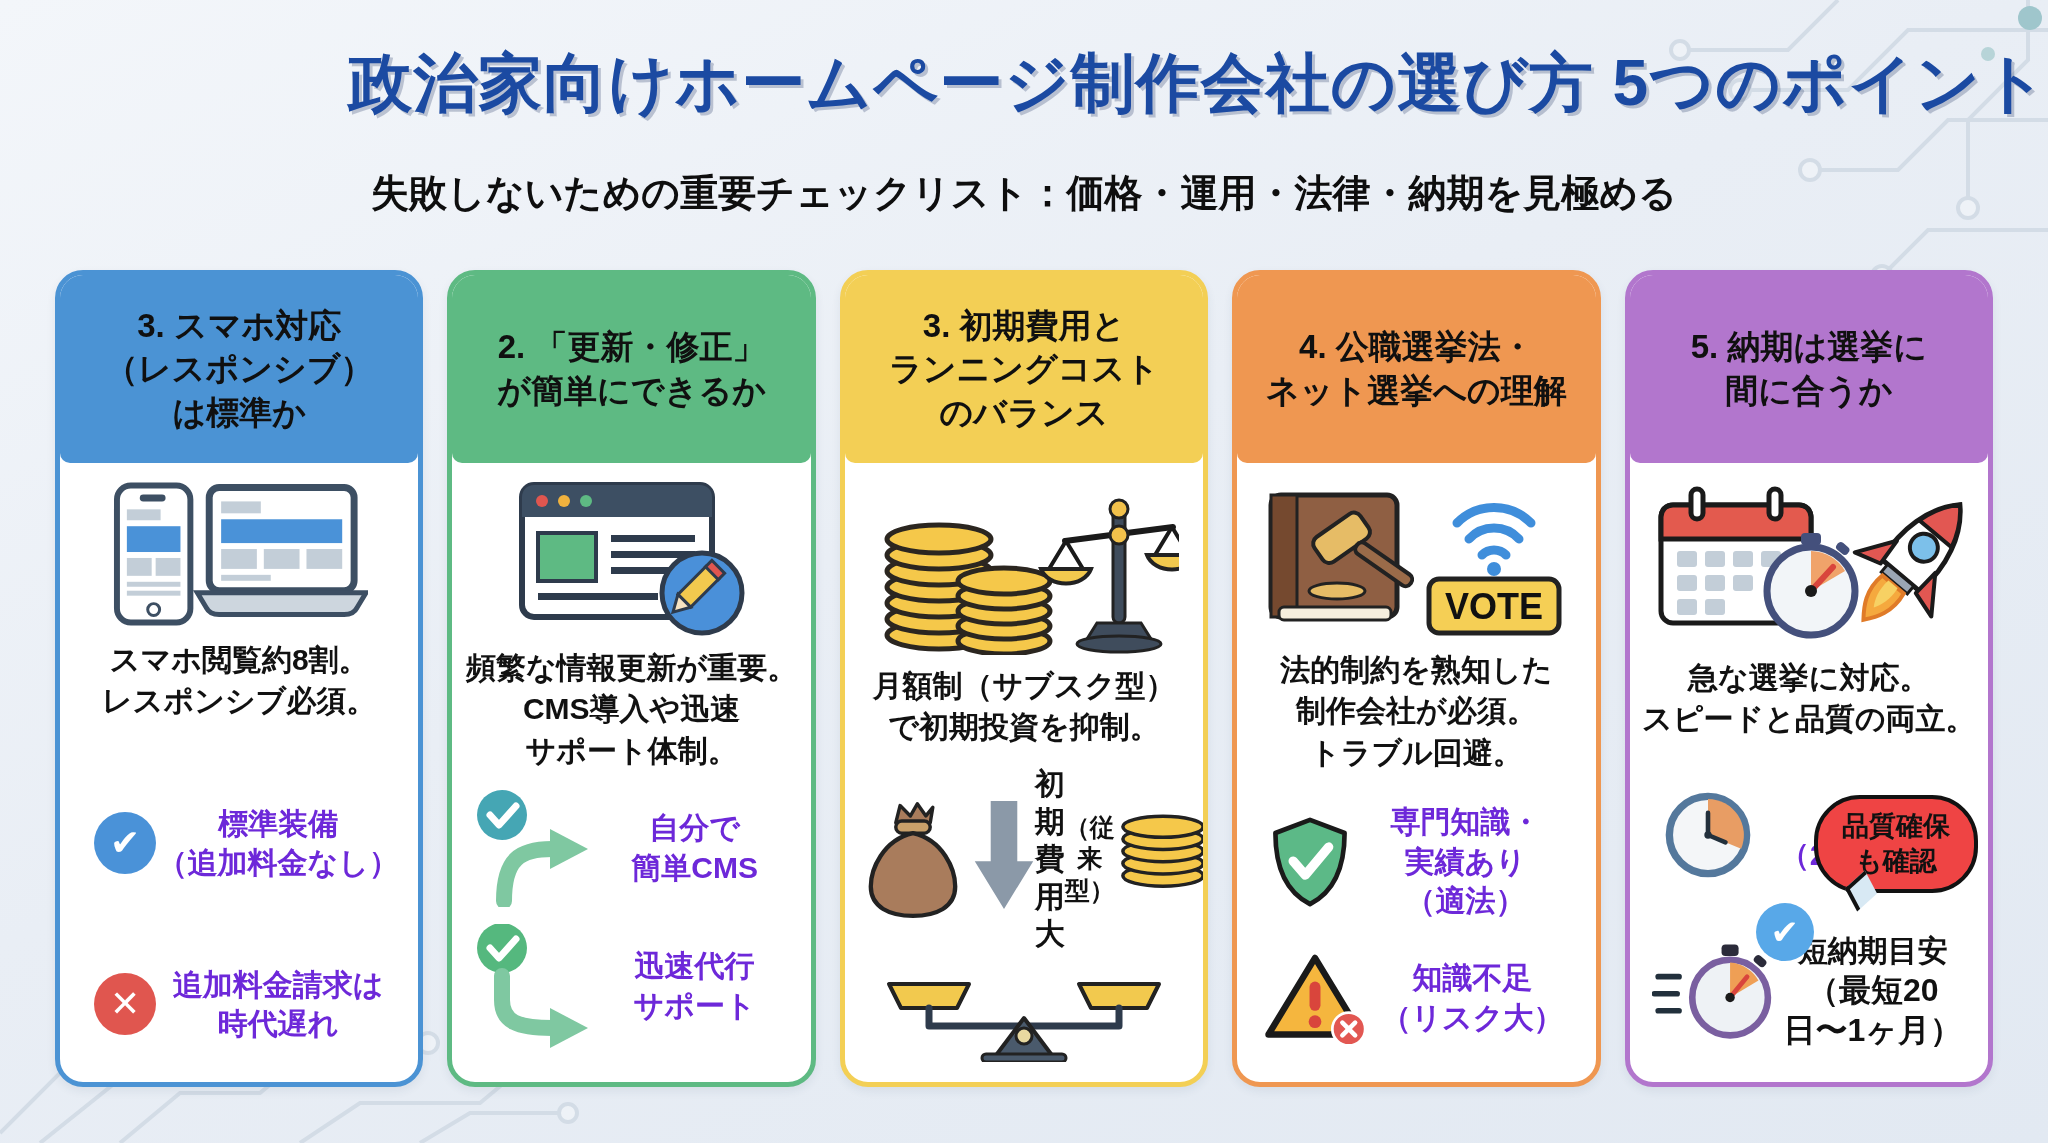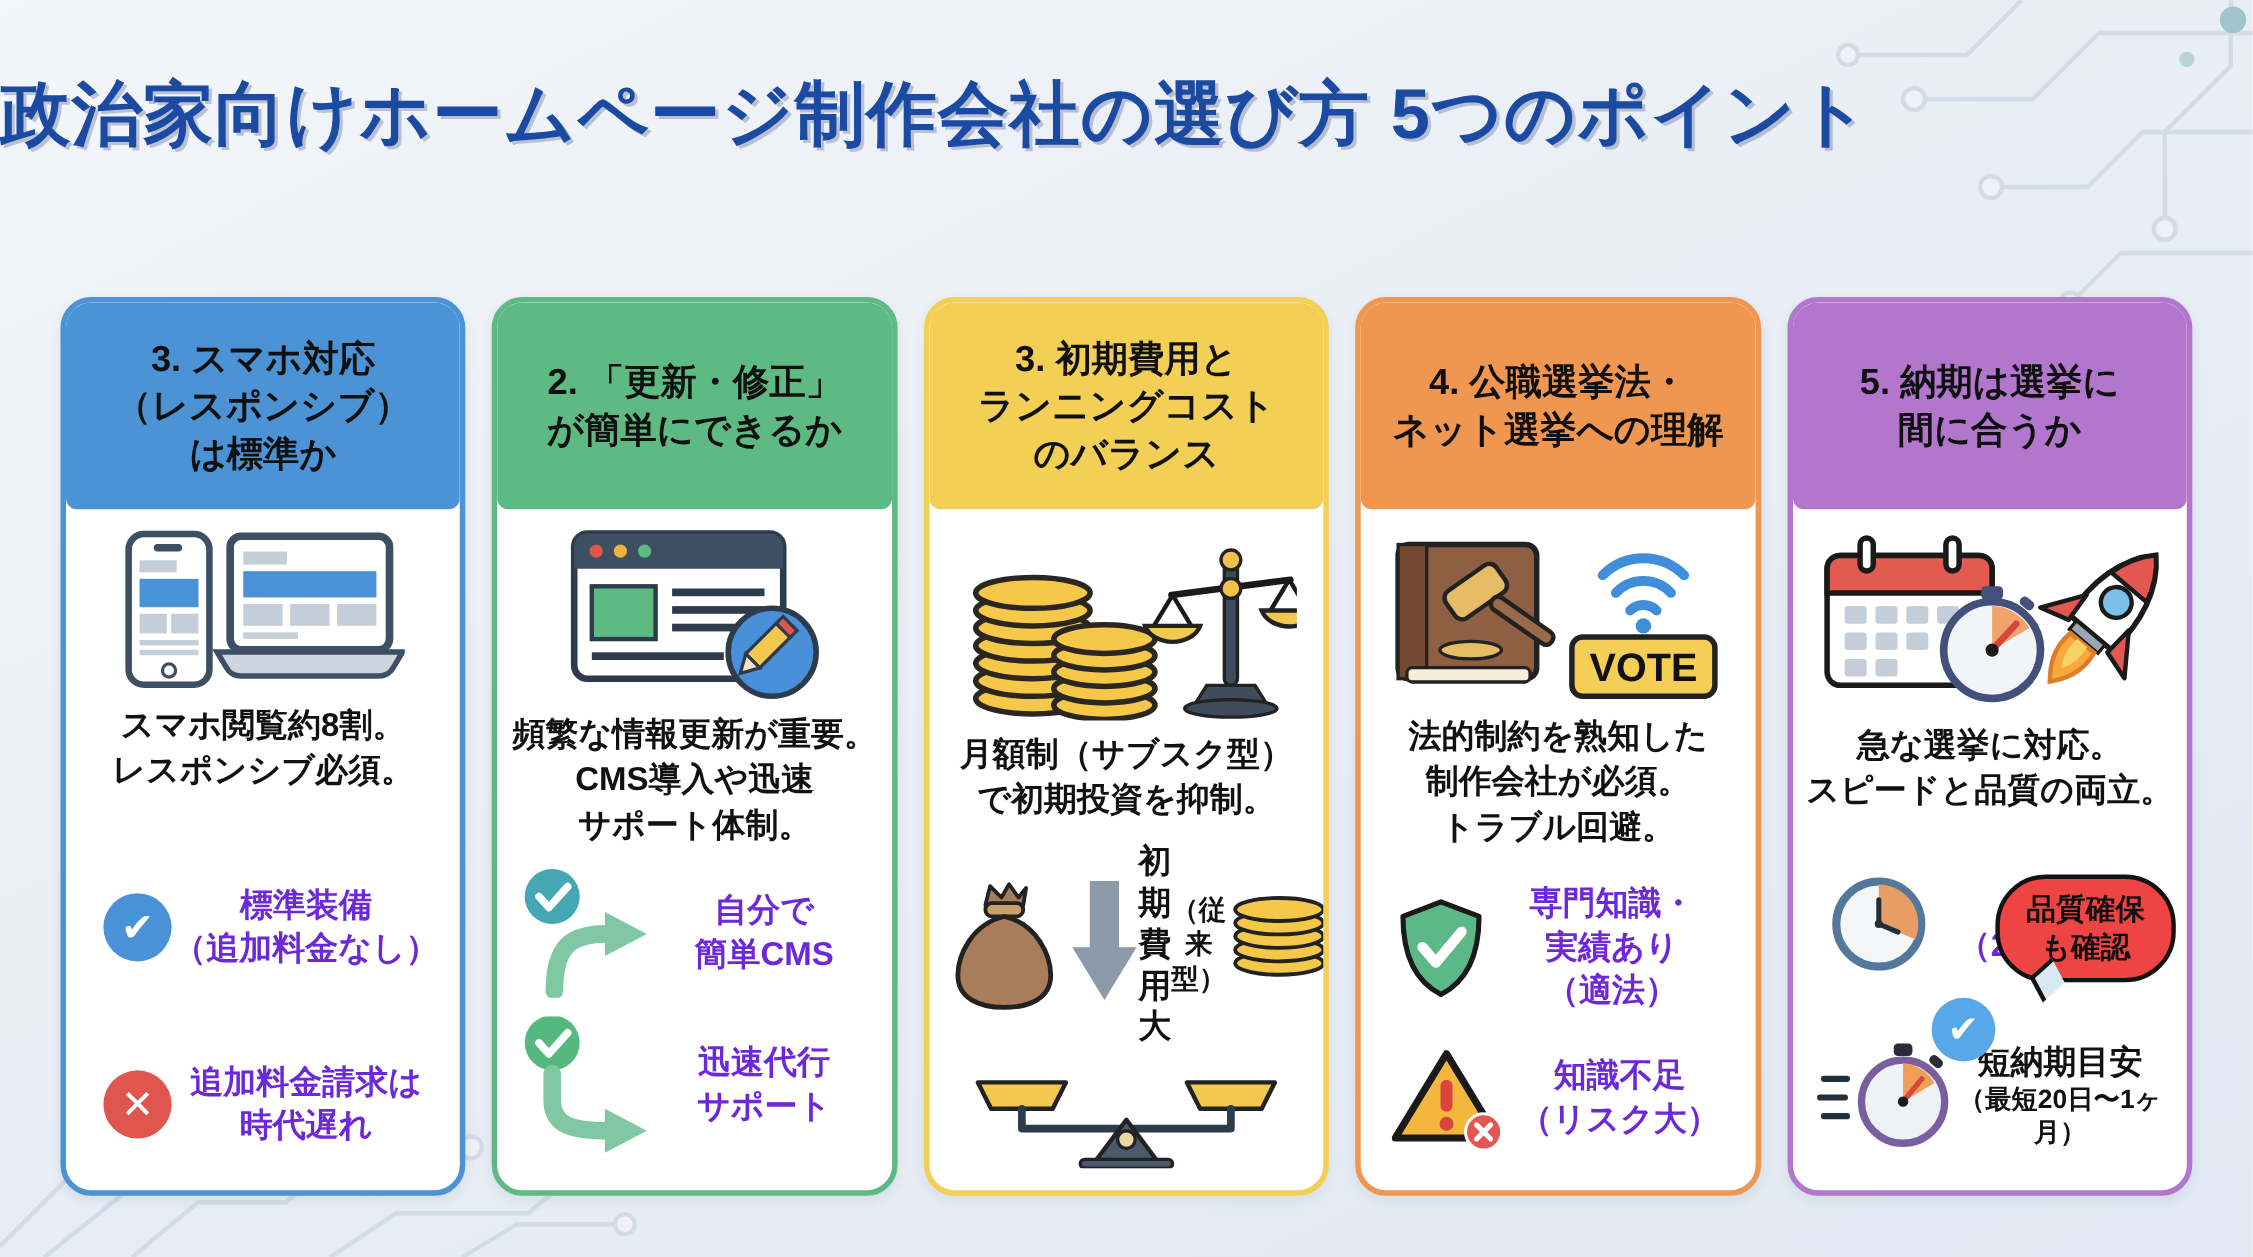--- a/index.html
+++ b/index.html
@@ -3,21 +3,21 @@
 <meta charset="utf-8">
 <style>
   html,body{margin:0;padding:0;}
   body{font-family:"Liberation Sans","DejaVu Sans",sans-serif;}
   .stage{position:relative;width:2048px;height:1143px;overflow:hidden;
          background:linear-gradient(155deg,#f3f6fa 0%,#e9eef5 45%,#e2e9f2 100%);}
   .circuit{position:absolute;pointer-events:none;}
   .circuit.tr{top:0;right:0;}
   .circuit.bl{bottom:0;left:0;}
 
-  .page-title{position:absolute;top:60px;left:0;width:100%;text-align:left;
+  .page-title{position:absolute;top:40px;left:0;width:100%;text-align:right;
     font-size:64px;font-weight:900;color:#1b4aa2;letter-spacing:1px;
     text-shadow:3px 3px 0 rgba(22,42,92,.25);}
   .page-subtitle{position:absolute;top:168px;left:0;width:100%;text-align:center;
     font-size:38px;font-weight:800;color:#0e0e0e;}
 
   .cards{position:absolute;left:55px;right:55px;top:270px;bottom:56px;
     display:flex;gap:24px;}
   .card{flex:1;background:#ffffff;border:5px solid var(--ac);border-radius:28px;
     display:flex;flex-direction:column;overflow:hidden;box-shadow:0 4px 10px rgba(40,60,90,.08);}
   .card-header{background:var(--ac);min-height:168px;display:flex;align-items:center;
@@ -49,21 +49,21 @@
     text-align:center;line-height:1.3;white-space:pre-line;z-index:3;}
   .bubble::after{content:"";position:absolute;left:30px;bottom:-15px;width:22px;height:22px;
     background:#d8e9f4;border-left:4px solid #121212;border-bottom:4px solid #121212;
     transform:rotate(62deg) skewX(14deg);}
 
   .gfx-overlap{position:relative;}
   .check-float{position:absolute;top:-34px;right:-38px;width:58px;height:58px;border-radius:50%;
     background:#58a8e8;color:#fff;display:flex;align-items:center;justify-content:center;
     font-size:34px;font-weight:900;}
   .c5-title{font-size:30px;font-weight:800;color:#111;line-height:1.3;text-align:center;white-space:pre-line;}
-  .c5-sub{font-size:24px;font-weight:800;color:#111;line-height:1.25;text-align:center;white-space:pre-line;}
+  .c5-sub{font-size:32px;font-weight:800;color:#111;line-height:1.25;text-align:center;white-space:pre-line;}
 
   .card1{--ac:#4b93d4;} .card2{--ac:#5eba83;} .card3{--ac:#f3cf55;}
   .card4{--ac:#ef9751;} .card5{--ac:#b276cd;}
 </style>
 </head>
 <body>
 
 <div class="stage">
 
   <svg class="circuit tr" width="660" height="300" viewBox="0 0 660 300" fill="none">
@@ -94,20 +94,21 @@
       <path d="M300,220 L360,180 H480 L540,130 H640"></path>
         <circle cx="648" cy="130" r="10" fill="#eef2f7"></circle>
       <path d="M420,220 L470,190 H560"></path>
         <circle cx="568" cy="190" r="9" fill="#eef2f7"></circle>
       <path d="M600,60 H680 L720,100"></path>
         <circle cx="594" cy="60" r="9" fill="#eef2f7"></circle>
     </g>
   </svg>
 
   <div class="page-title">政治家向けホームページ制作会社の選び方 5つのポイント</div>
+  <div class="page-subtitle">失敗しないための重要チェックリスト：価格・運用・法律・納期を見極める</div>
 
   <div class="cards">
 
     <div class="card card1">
       <div class="card-header">3. スマホ対応
 （レスポンシブ）
 は標準か</div>
       <div class="card-body">
         <div class="gfx-row">
           <svg width="258" height="150" viewBox="0 0 260 150">

